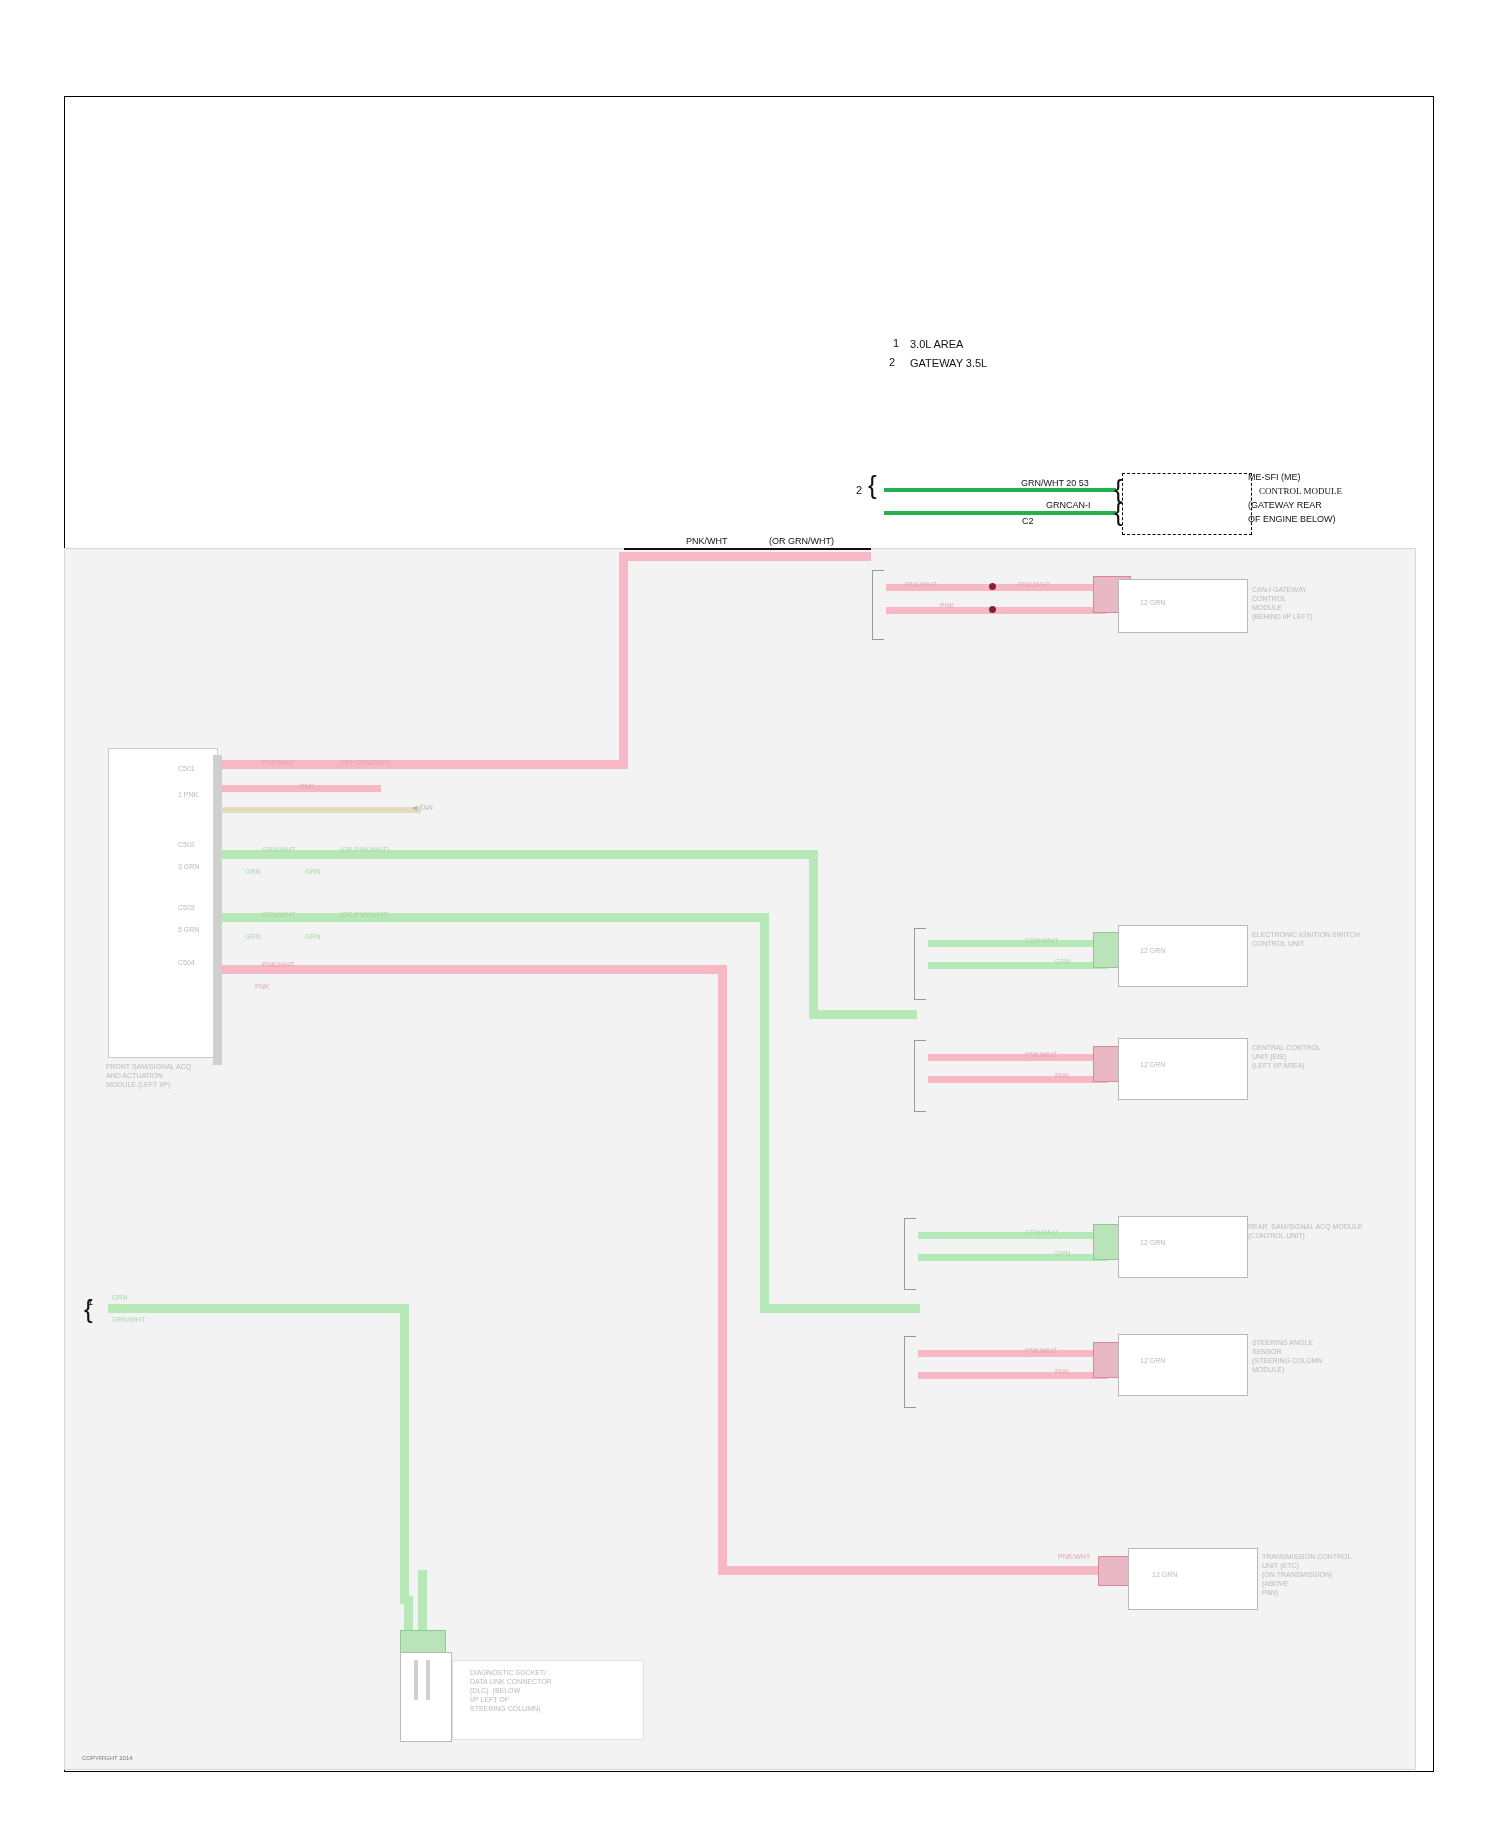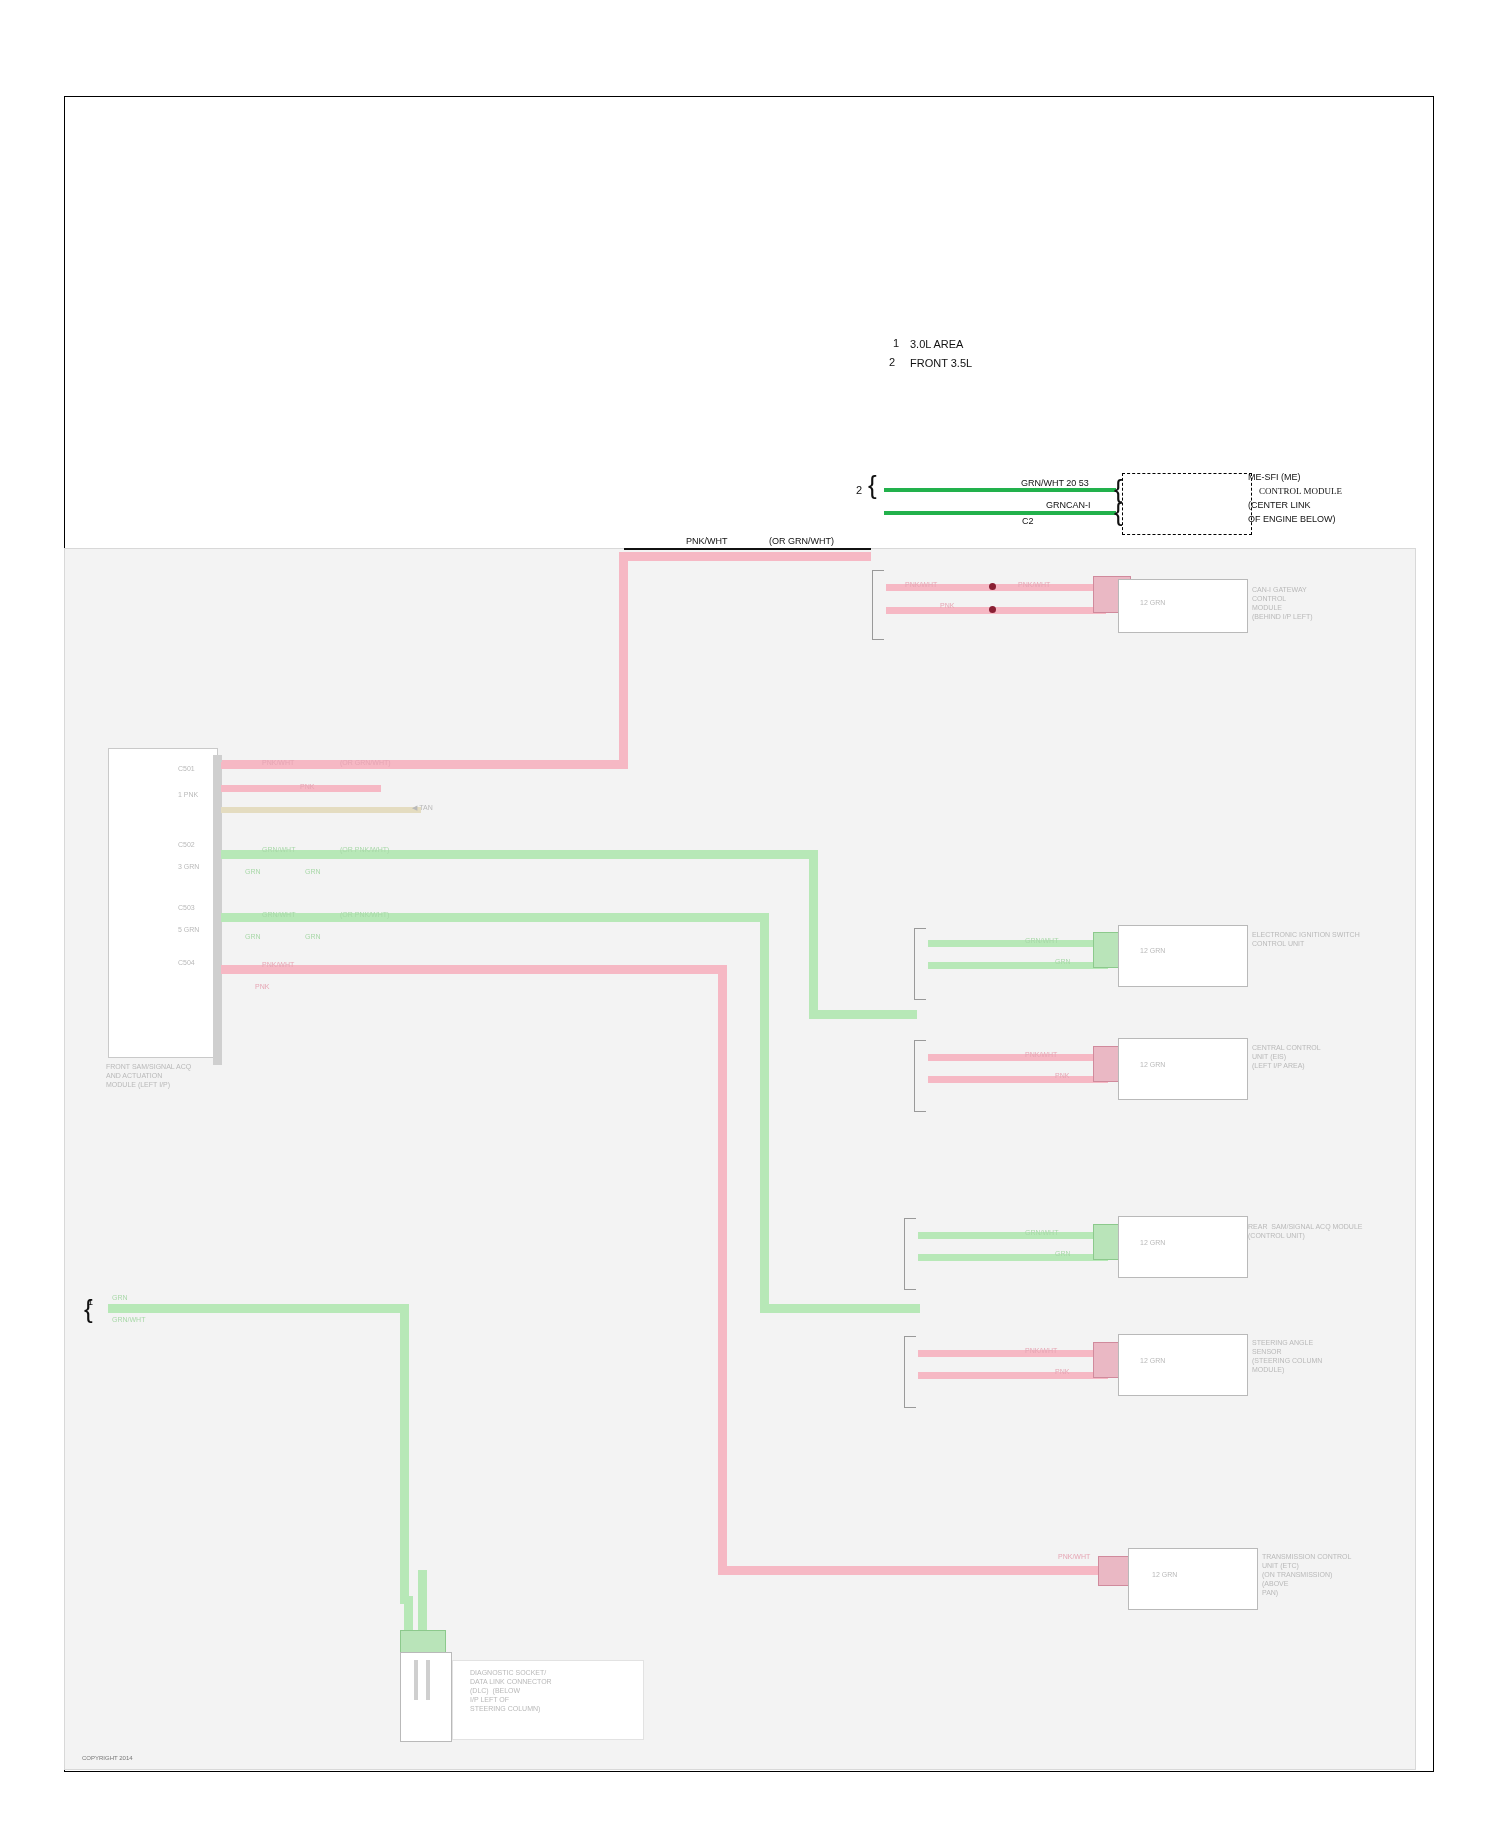--- a/index.html
+++ b/index.html
@@ -35,40 +35,40 @@
 
 <div class="page">
 
   <div class="frame-outer"></div>
   <div class="shade"></div>
   <div class="frame-top"></div>
 
   <div class="txt" style="left:893px;top:337px;">1</div>
   <div class="txt" style="left:910px;top:338px;">3.0L AREA</div>
   <div class="txt" style="left:889px;top:356px;">2</div>
-  <div class="txt" style="left:910px;top:357px;">FRONT 3.5L</div>
+  <div class="txt" style="left:910px;top:357px;">GATEWAY 3.5L</div>
 
   <div class="txt" style="left:856px;top:484px;">2</div>
   <div class="brace" style="left:868px;top:472px;">{</div>
 
   <div class="wire w-grn" style="left:884px;top:488px;width:232px;height:4px;"></div>
   <div class="wire w-grn" style="left:884px;top:511px;width:232px;height:4px;"></div>
   <div class="txt sm" style="left:1021px;top:477px;">GRN/WHT 20 53</div>
   <div class="txt sm" style="left:1046px;top:499px;">GRNCAN-I</div>
 
   <div class="brace" style="left:1114px;top:476px;">{</div>
   <div class="brace" style="left:1114px;top:499px;">{</div>
   <div class="txt sm" style="left:1128px;top:486px;">H CAN-I</div>
   <div class="txt sm" style="left:1128px;top:509px;">L</div>
   <div class="txt sm" style="left:1022px;top:515px;">C2</div>
 
   <div class="box-dash" style="left:1122px;top:473px;width:130px;height:62px;"></div>
   <div class="txt sm" style="left:1248px;top:471px;">ME-SFI (ME)</div>
   <div class="txt sm" style="left:1259px;top:485px;font-family:Liberation Serif, serif;">CONTROL MODULE</div>
-  <div class="txt sm" style="left:1248px;top:499px;">(CENTER LINK</div>
+  <div class="txt sm" style="left:1248px;top:499px;">(GATEWAY REAR</div>
   <div class="txt sm" style="left:1248px;top:513px;">OF ENGINE BELOW)</div>
 
   <div class="txt sm" style="left:686px;top:535px;">PNK/WHT</div>
   <div class="txt sm" style="left:769px;top:535px;">(OR GRN/WHT)</div>
   <div class="wire" style="left:624px;top:548px;width:247px;height:2px;background:#111;"></div>
 
   <div class="wire w-pnk" style="left:619px;top:552px;width:252px;height:9px;"></div>
   <div class="wire w-pnk" style="left:619px;top:552px;width:9px;height:217px;"></div>
   <div class="wire w-pnk" style="left:221px;top:760px;width:407px;height:9px;"></div>
 

